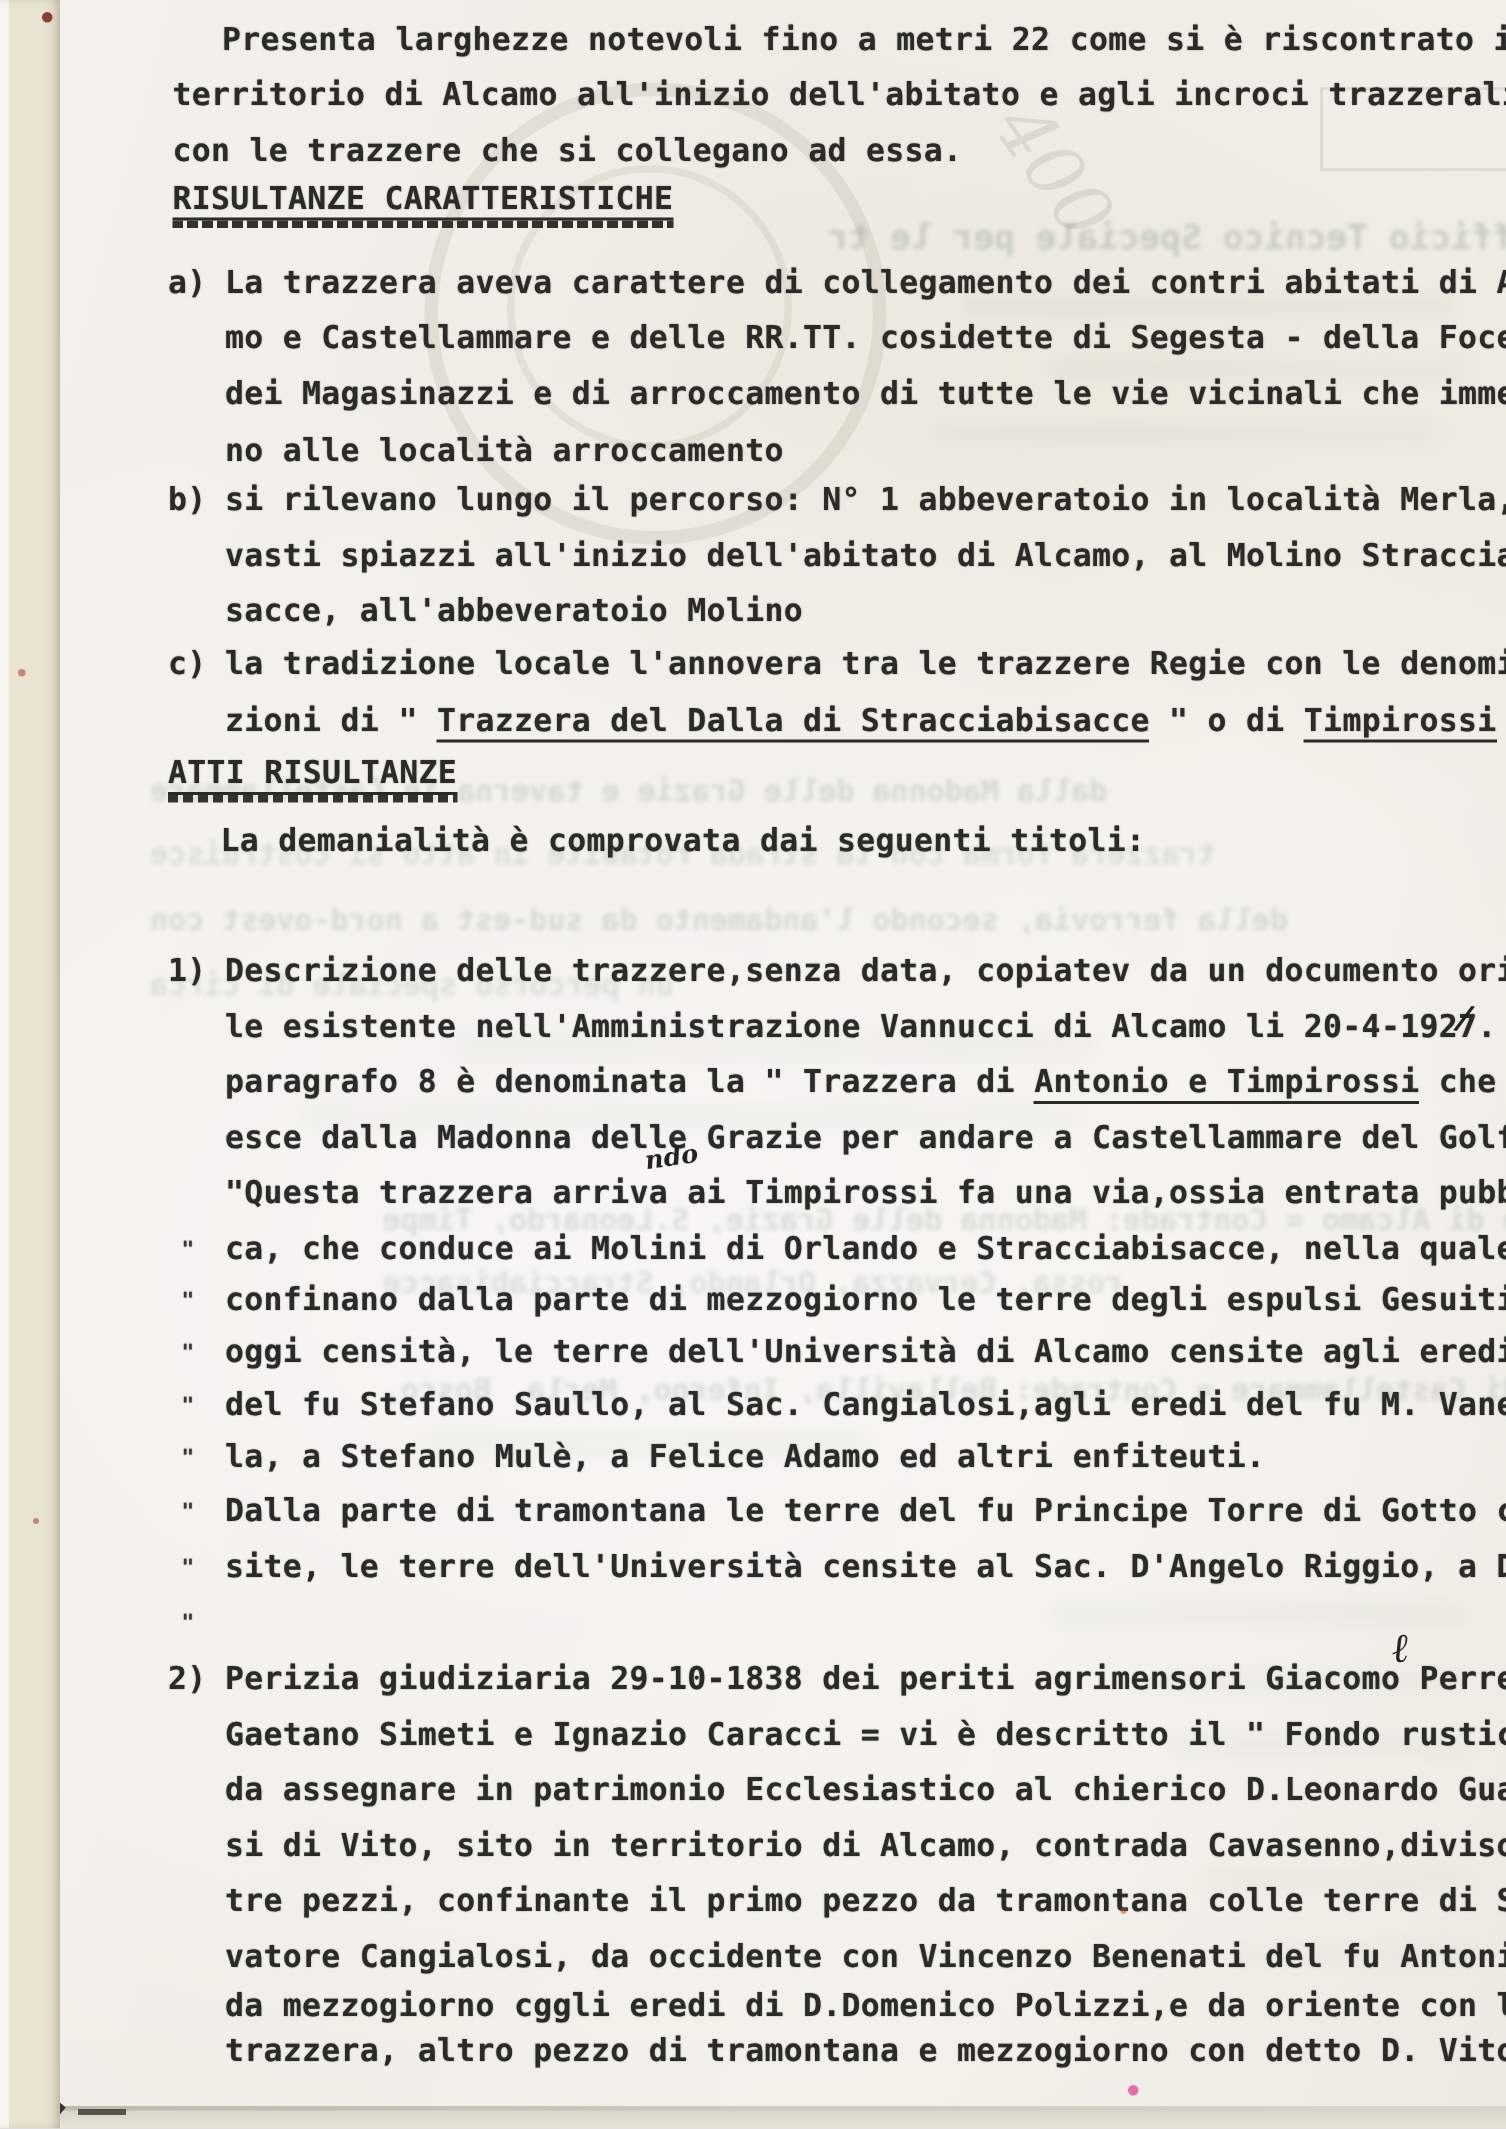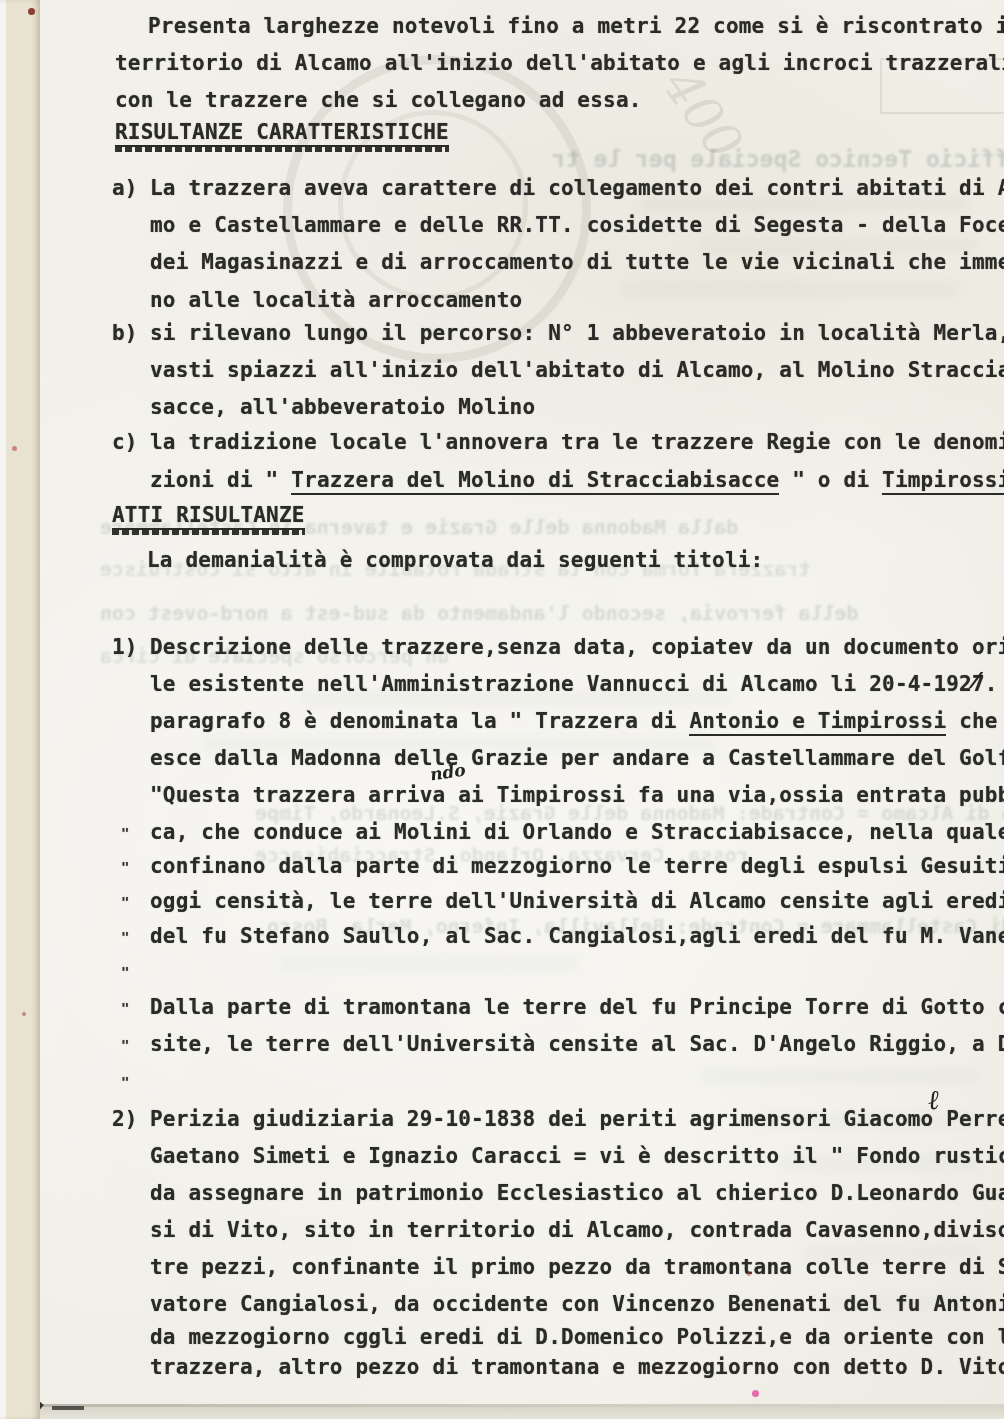--- a/index.html
+++ b/index.html
@@ -83,34 +83,34 @@
       <div class="line" style="top: 88px; padding-left: 115px;"><span>con le trazzere che si collegano ad essa.</span></div>
       <div class="line" style="top: 120px; padding-left: 115px;"><span class="hd"><span class="hd-text"><span>RISULTANZE CARATTERISTICHE</span></span><span class="hd-dashes"></span></span></div>
       <div class="line" style="top: 176px; padding-left: 150px;"><span class="marker" style="left: 112px;">a)</span><span>La trazzera aveva carattere di collegamento dei contri abitati di Alca-</span></div>
       <div class="line" style="top: 213px; padding-left: 150px;"><span>mo e Castellammare e delle RR.TT. cosidette di Segesta - della Foce,</span></div>
       <div class="line" style="top: 250px; padding-left: 150px;"><span>dei Magasinazzi e di arroccamento di tutte le vie vicinali che immetto-</span></div>
       <div class="line" style="top: 288px; padding-left: 150px;"><span>no alle località arroccamento</span></div>
       <div class="line" style="top: 321px; padding-left: 150px;"><span class="marker" style="left: 112px;">b)</span><span>si rilevano lungo il percorso: N° 1 abbeveratoio in località Merla, e</span></div>
       <div class="line" style="top: 358px; padding-left: 150px;"><span>vasti spiazzi all'inizio dell'abitato di Alcamo, al Molino Stracciabi-</span></div>
       <div class="line" style="top: 395px; padding-left: 150px;"><span>sacce, all'abbeveratoio Molino</span></div>
       <div class="line" style="top: 430px; padding-left: 150px;"><span class="marker" style="left: 112px;">c)</span><span>la tradizione locale l'annovera tra le trazzere Regie con le denomina-</span></div>
-      <div class="line" style="top: 468px; padding-left: 150px;"><span>zioni di " </span><span class="u">Trazzera del Molino di Stracciabisacce</span><span> " o di </span><span class="u">Timpirossi</span></div>
+      <div class="line" style="top: 468px; padding-left: 150px;"><span>zioni di " </span><span class="u">Trazzera del Dalla di Stracciabisacce</span><span> " o di </span><span class="u">Timpirossi</span></div>
       <div class="line" style="top: 503px; padding-left: 112px;"><span class="hd"><span class="hd-text"><span>ATTI RISULTANZE</span></span><span class="hd-dashes"></span></span></div>
       <div class="line" style="top: 548px; padding-left: 147px;"><span>La demanialità è comprovata dai seguenti titoli:</span></div>
       <div class="line" style="top: 588px; padding-left: 493px;"><span class="hd"><span class="hd-dashes"></span></span></div>
       <div class="line" style="top: 635px; padding-left: 150px;"><span class="marker" style="left: 112px;">1)</span><span>Descrizione delle trazzere,senza data, copiatev da un documento origi-</span></div>
       <div class="line" style="top: 672px; padding-left: 150px;"><span>le esistente nell'Amministrazione Vannucci di Alcamo li 20-4-1927. Al</span></div>
       <div class="line" style="top: 709px; padding-left: 150px;"><span>paragrafo 8 è denominata la " Trazzera di </span><span class="u">Antonio e Timpirossi</span><span> che</span></div>
       <div class="line" style="top: 746px; padding-left: 150px;"><span>esce dalla Madonna delle Grazie per andare a Castellammare del Golfo"</span></div>
       <div class="line" style="top: 783px; padding-left: 150px;"><span>"Questa trazzera arriva ai Timpirossi fa una via,ossia entrata pubbli-</span></div>
       <div class="line" style="top: 820px; padding-left: 150px;"><span class="marker q" style="left: 121px;">"</span><span>ca, che conduce ai Molini di Orlando e Stracciabisacce, nella quale</span></div>
       <div class="line" style="top: 854px; padding-left: 150px;"><span class="marker q" style="left: 121px;">"</span><span>confinano dalla parte di mezzogiorno le terre degli espulsi Gesuiti</span></div>
       <div class="line" style="top: 889px; padding-left: 150px;"><span class="marker q" style="left: 121px;">"</span><span>oggi censità, le terre dell'Università di Alcamo censite agli eredi</span></div>
       <div class="line" style="top: 924px; padding-left: 150px;"><span class="marker q" style="left: 121px;">"</span><span>del fu Stefano Saullo, al Sac. Cangialosi,agli eredi del fu M. Vanel-</span></div>
-      <div class="line" style="top: 959px; padding-left: 150px;"><span class="marker q" style="left: 121px;">"</span></div>
+      <div class="line" style="top: 959px; padding-left: 150px;"><span class="marker q" style="left: 121px;">"</span><span>la, a Stefano Mulè, a Felice Adamo ed altri enfiteuti.</span></div>
       <div class="line" style="top: 995px; padding-left: 150px;"><span class="marker q" style="left: 121px;">"</span><span>Dalla parte di tramontana le terre del fu Principe Torre di Gotto cen-</span></div>
       <div class="line" style="top: 1032px; padding-left: 150px;"><span class="marker q" style="left: 121px;">"</span><span>site, le terre dell'Università censite al Sac. D'Angelo Riggio, a D.</span></div>
       <div class="line" style="top: 1069px; padding-left: 150px;"><span class="marker q" style="left: 121px;">"</span></div>
       <div class="line" style="top: 1107px; padding-left: 150px;"><span class="marker" style="left: 112px;">2)</span><span>Perizia giudiziaria 29-10-1838 dei periti agrimensori Giacomo Perrello</span></div>
       <div class="line" style="top: 1144px; padding-left: 150px;"><span>Gaetano Simeti e Ignazio Caracci = vi è descritto il " Fondo rustico</span></div>
       <div class="line" style="top: 1181px; padding-left: 150px;"><span>da assegnare in patrimonio Ecclesiastico al chierico D.Leonardo Guarra-</span></div>
       <div class="line" style="top: 1218px; padding-left: 150px;"><span>si di Vito, sito in territorio di Alcamo, contrada Cavasenno,diviso in</span></div>
       <div class="line" style="top: 1255px; padding-left: 150px;"><span>tre pezzi, confinante il primo pezzo da tramontana colle terre di Sal-</span></div>
       <div class="line" style="top: 1292px; padding-left: 150px;"><span>vatore Cangialosi, da occidente con Vincenzo Benenati del fu Antonio,</span></div>
       <div class="line" style="top: 1325px; padding-left: 150px;"><span>da mezzogiorno cggli eredi di D.Domenico Polizzi,e da oriente con la</span></div>

